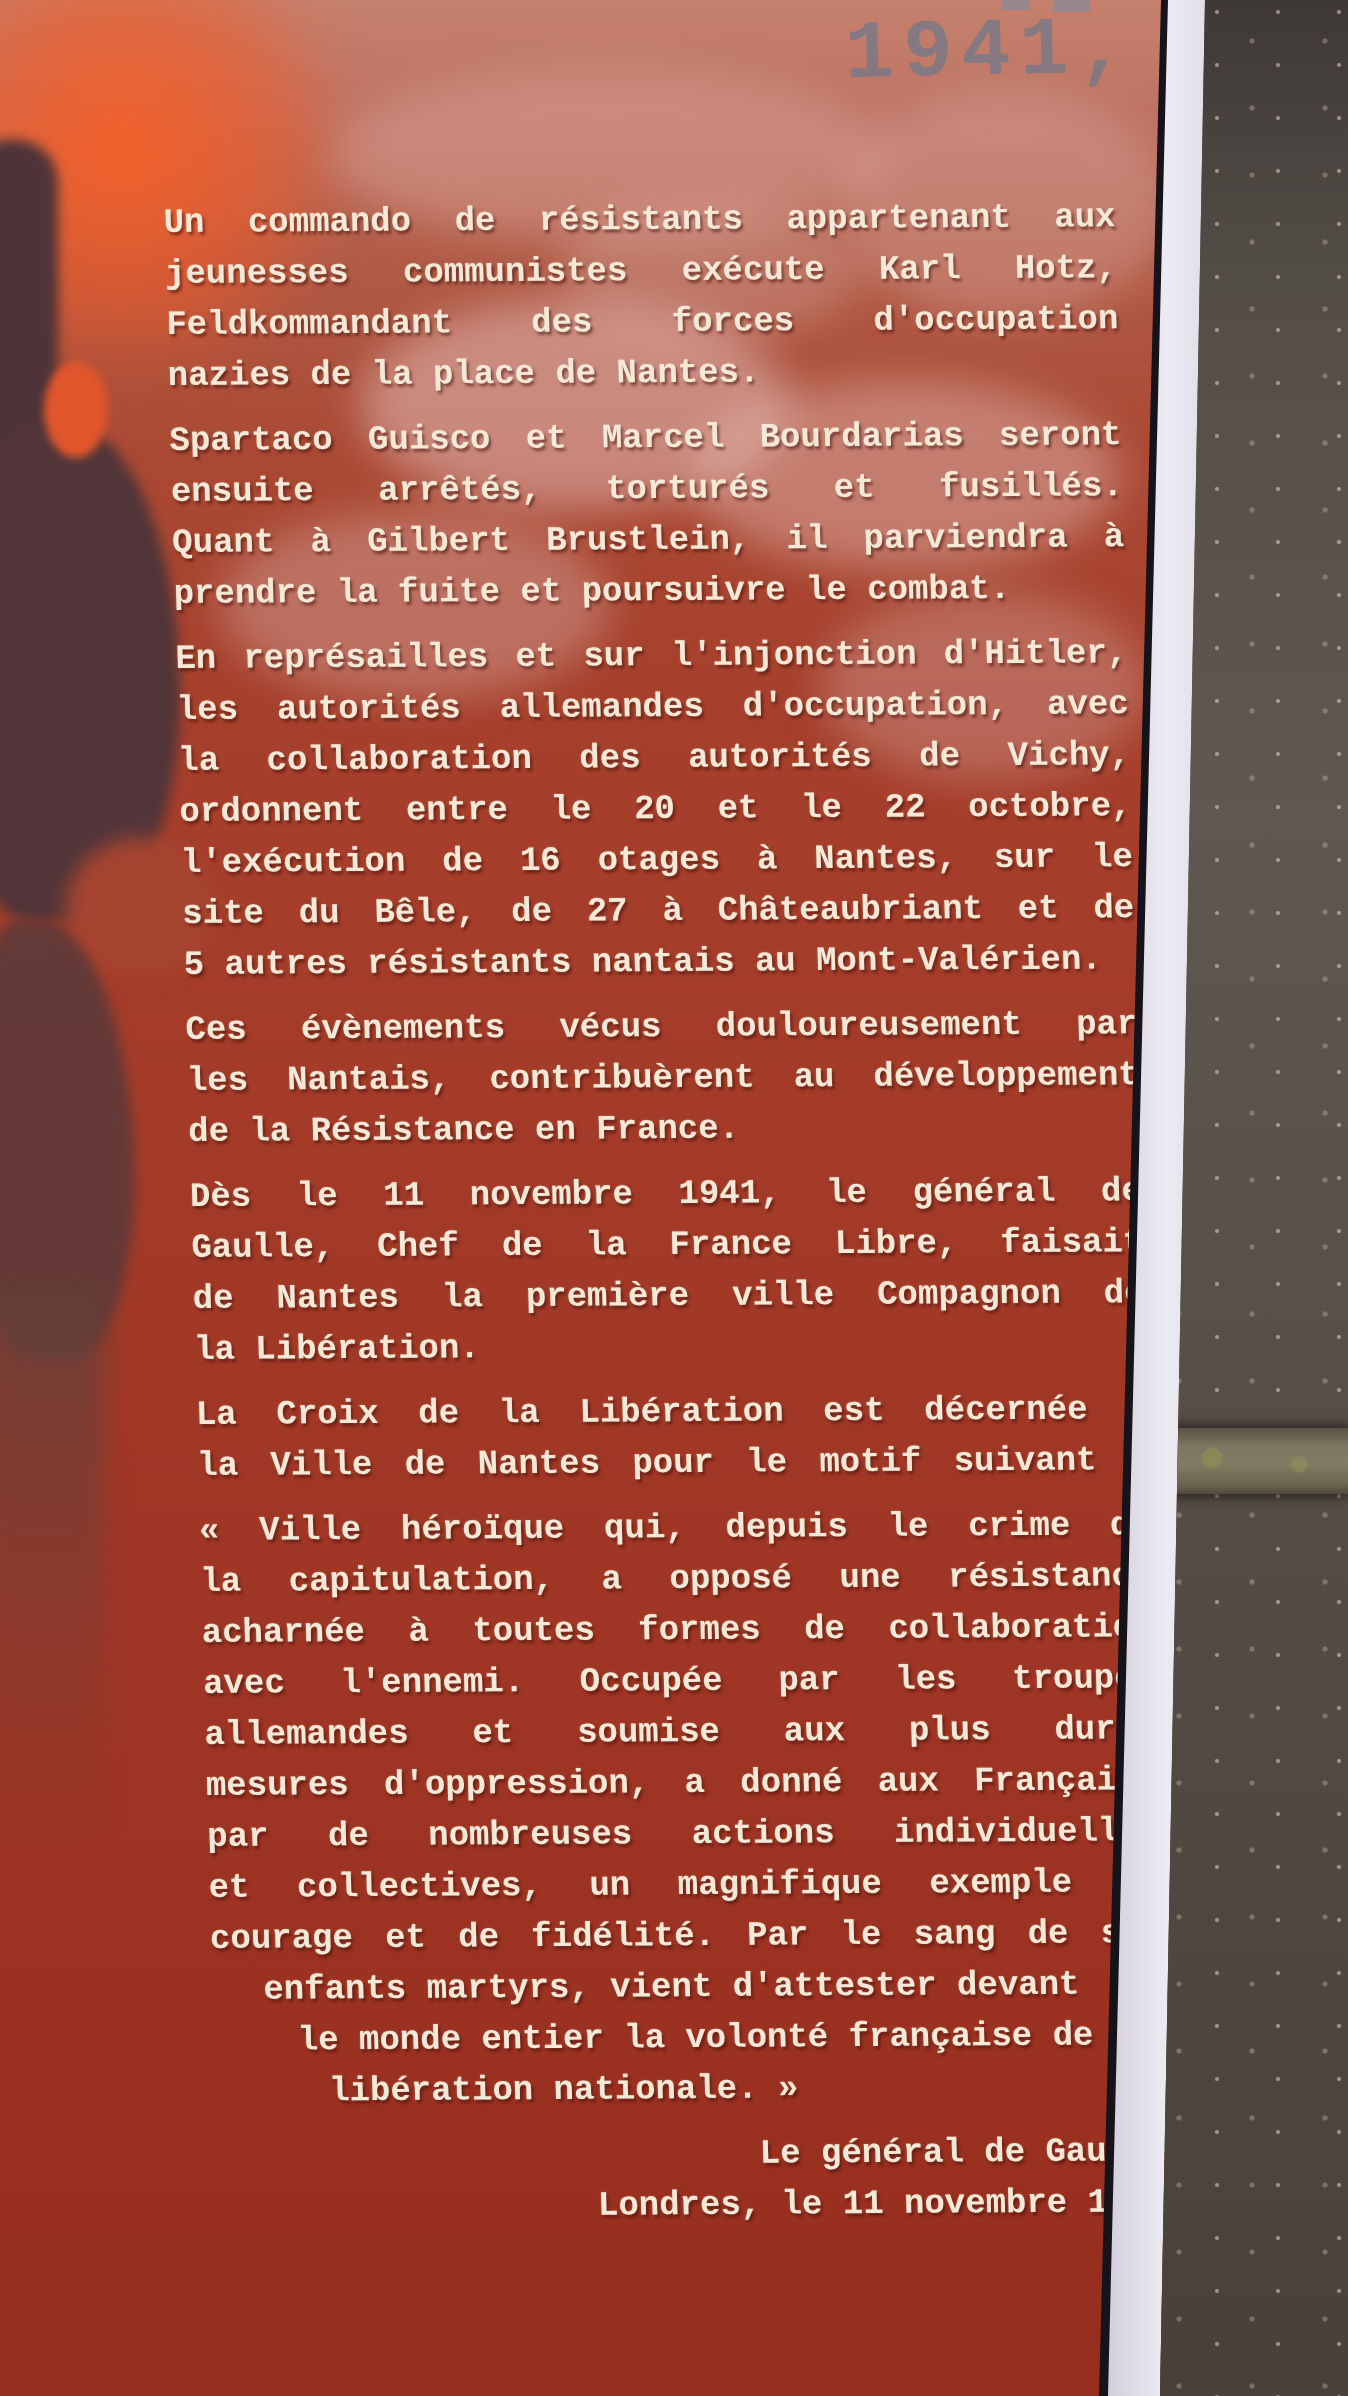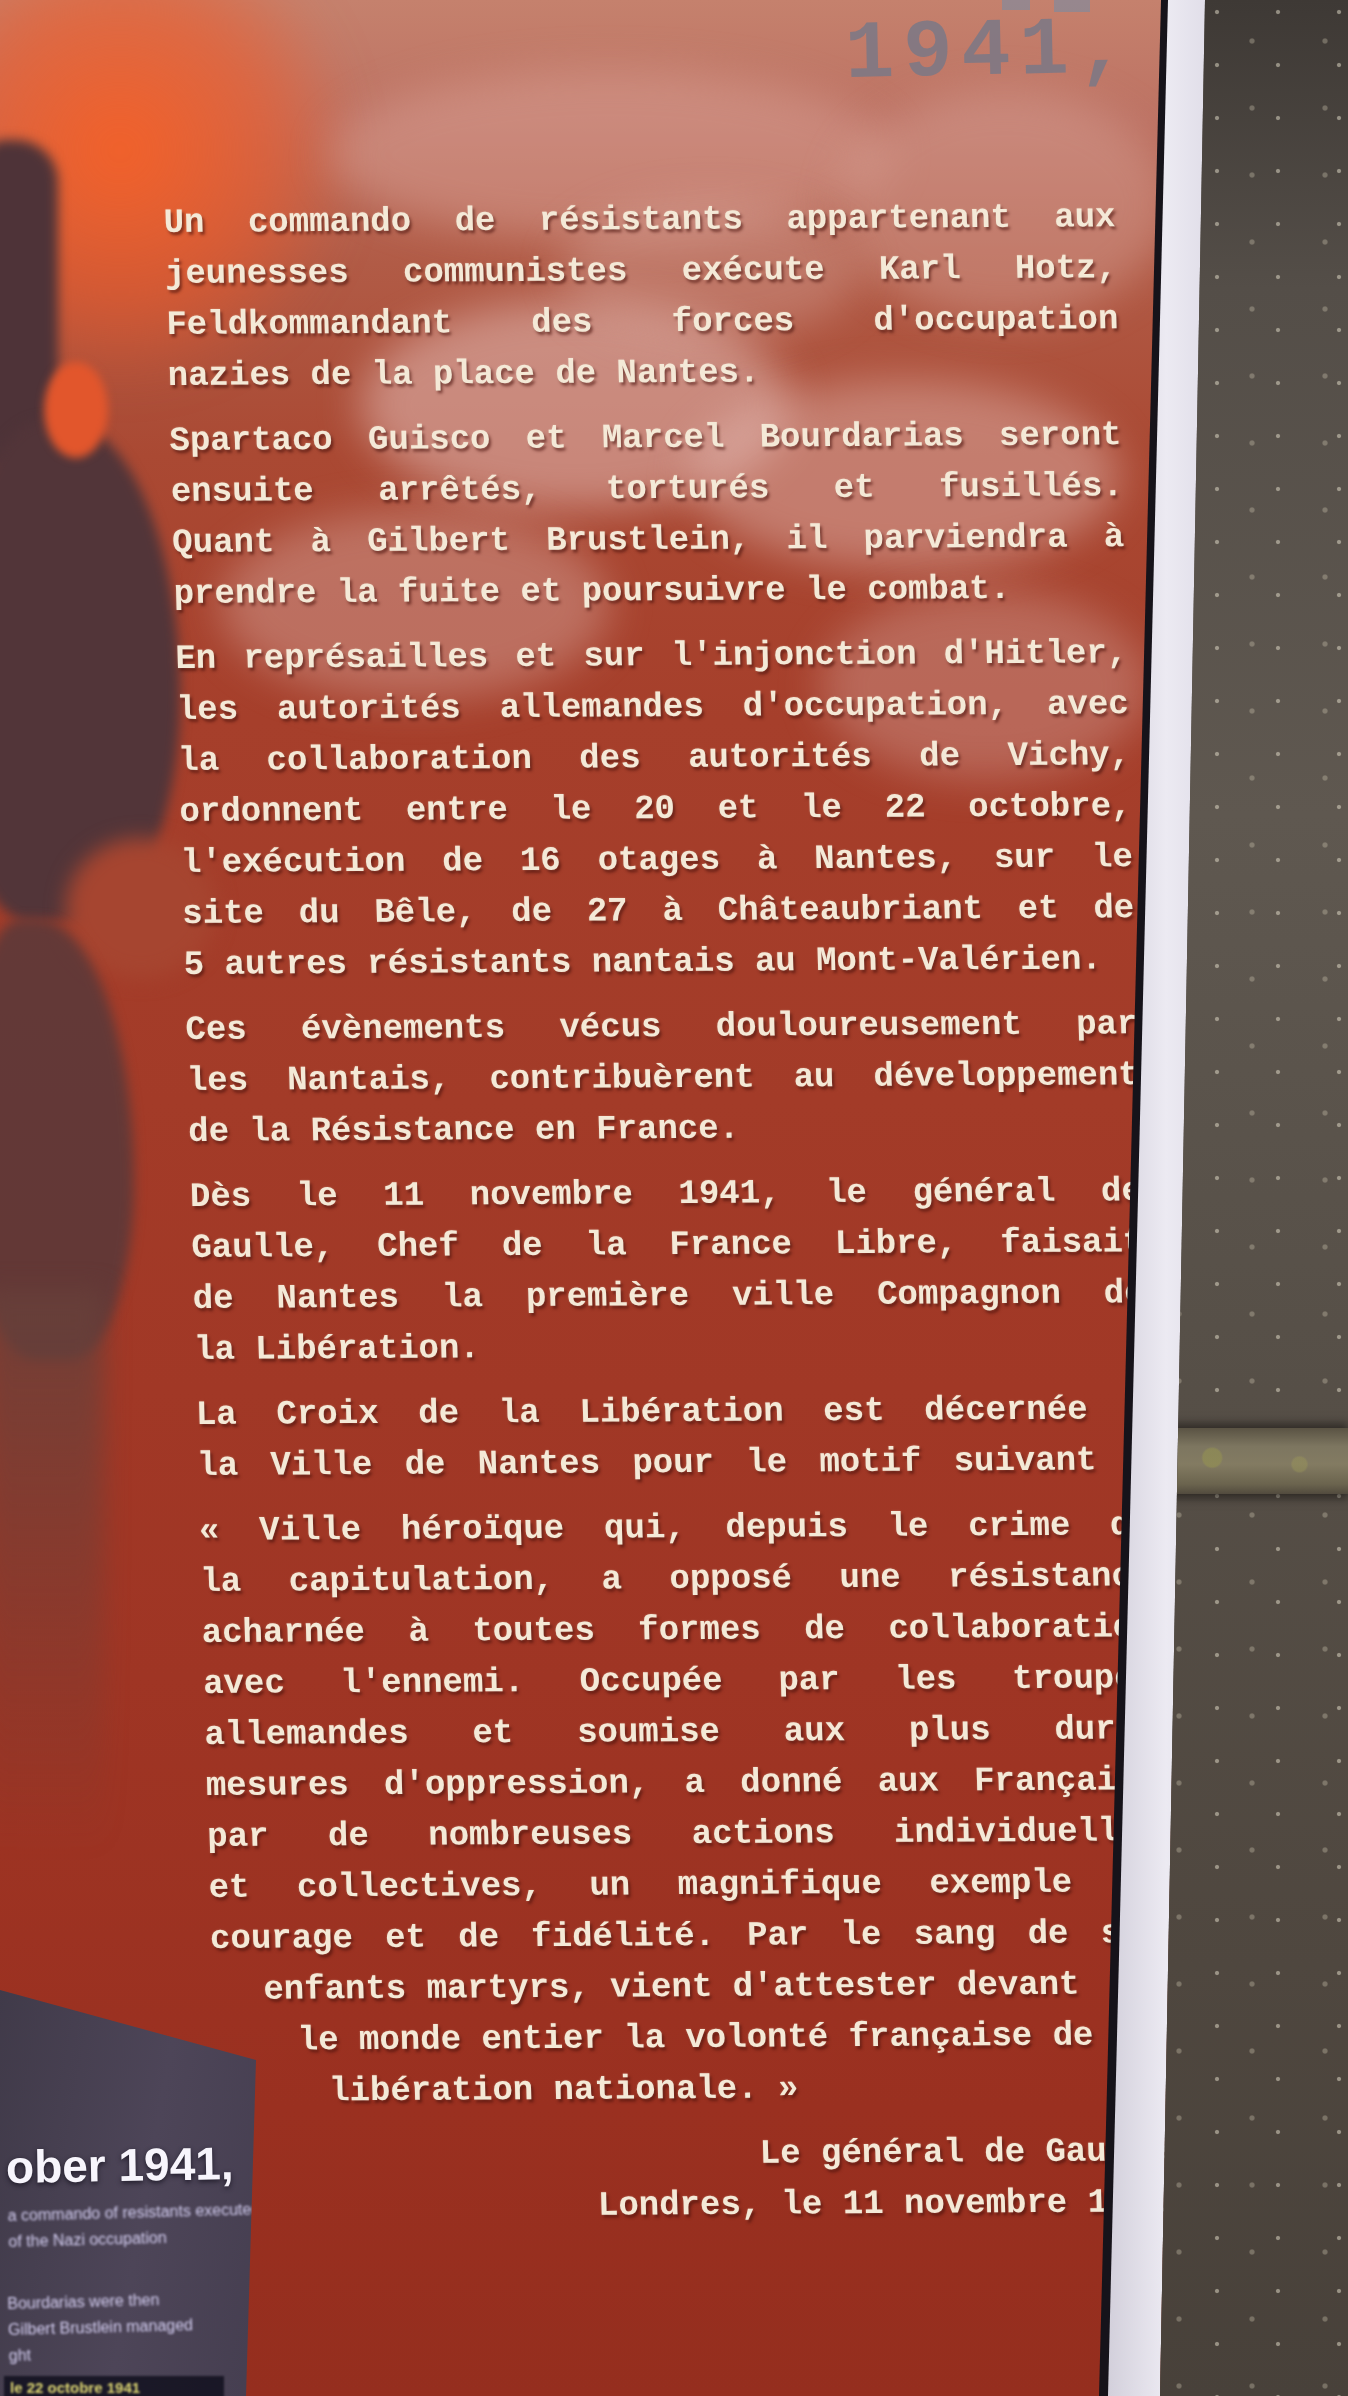--- a/index.html
+++ b/index.html
@@ -177,33 +177,20 @@
           <div class="tline nostretch" style="padding-left: 85px;">le monde entier la volonté française de</div>
           <div class="tline nostretch" style="padding-left: 115px;">libération nationale. »</div>
         </div>
         <div class="para sig">
           <div class="tline nostretch">Le général de Gaulle</div>
           <div class="tline nostretch">Londres, le 11 novembre 1941</div>
         </div>
       </div>
   </div>
 
-  <div class="transpanel">
-    <div class="trans-head">ober 1941,</div>
-    <div class="trans-small ts1">
-        <div>a commando of resistants executed</div>
-        <div>of the Nazi occupation</div>
-      </div>
-    <div class="trans-small ts2">
-        <div>Bourdarias were then</div>
-        <div>Gilbert Brustlein managed</div>
-        <div>ght</div>
-      </div>
-    <div class="trans-strip">le 22 octobre 1941</div>
-  </div>
 
   <div class="edge-gap"></div>
   <div class="frame"></div>
   <div class="frame-blue"></div>
   <div class="stone">
     <div class="mortar"></div>
   </div>
 
 </div>
 

